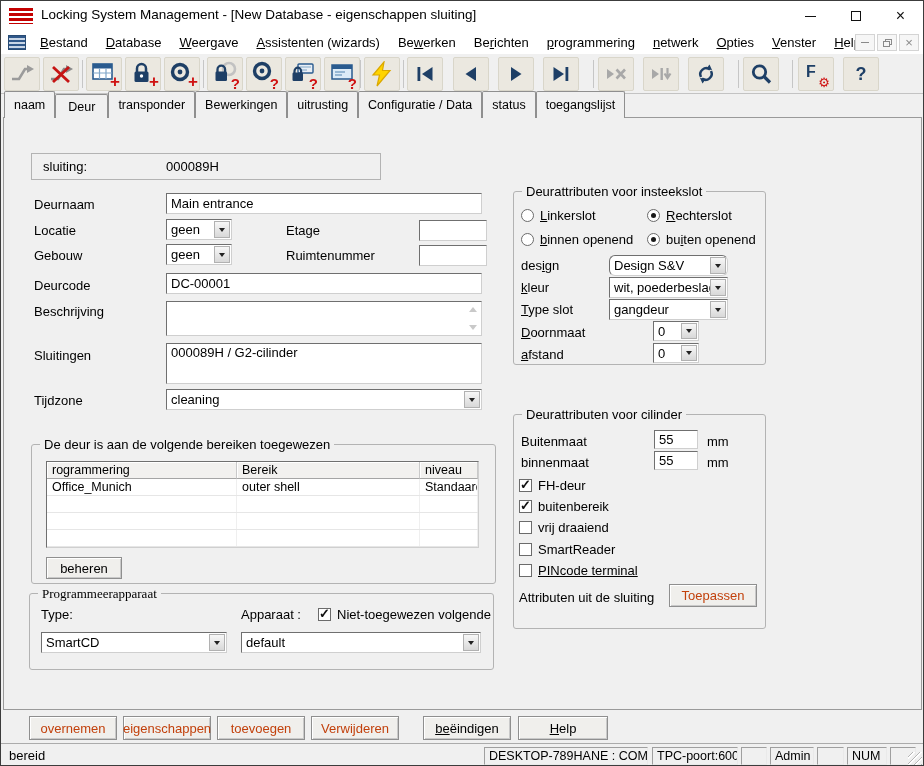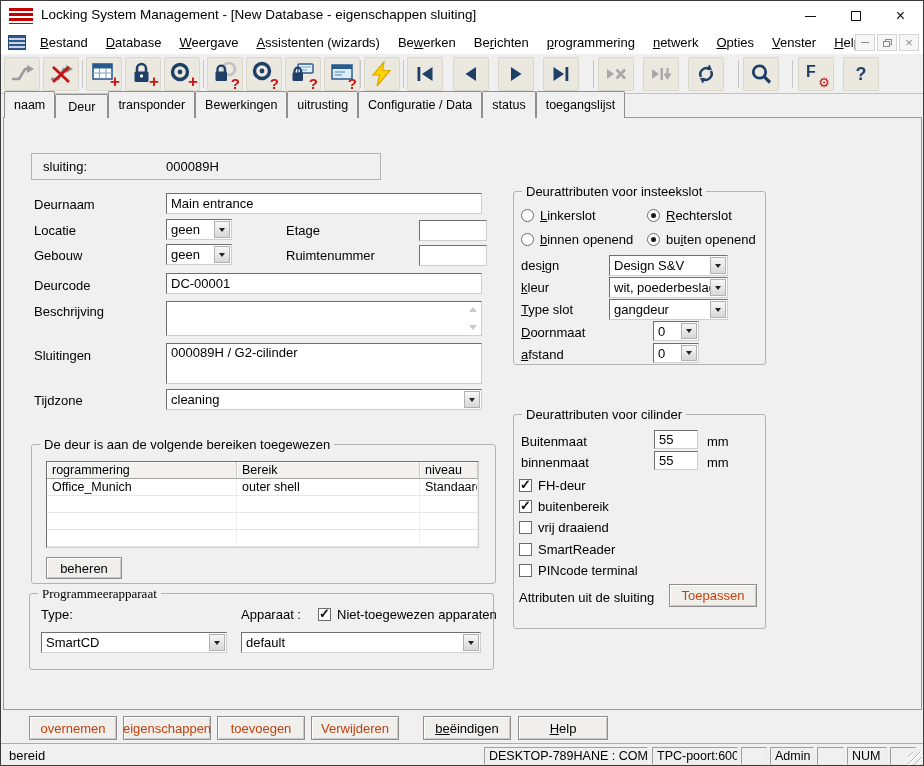--- a/index.html
+++ b/index.html
@@ -372,21 +372,21 @@
       <div class="radio-item" style="left: 520px; top: 231px;">
         <span class="radio"></span>
         <span><u>b</u>innen openend</span>
       </div>
       <div class="radio-item" style="left: 646px; top: 231px;">
         <span class="radio checked"></span>
         <span>bu<u>i</u>ten openend</span>
       </div>
     </div>
   <span class="lbl" style="left:520px; top:257px;">des<u>i</u>gn</span>
-  <div class="combo" style="left:608px; top:254px; width:119px; height:21px;">
+  <div class="combo" style="left:608px; top:254px; width:119px; height:21px;border-radius:6px;">
     <span>Design S&amp;V</span>
     <span class="combo-btn">
         <span class="combo-arrow"></span>
       </span>
   </div>
   <span class="lbl" style="left:520px; top:279px;"><u>k</u>leur</span>
   <div class="combo" style="left:608px; top:276px; width:119px; height:21px;">
     <span>wit, poederbeslag</span>
     <span class="combo-btn">
         <span class="combo-arrow"></span>
@@ -437,21 +437,21 @@
         <span>buitenbereik</span>
       </div>
       <div class="cb-item" style="left: 518px; top: 519px;">
         <span class="cb"></span>
         <span>vrij draaiend</span>
       </div>
       <div class="cb-item" style="left: 518px; top: 541px;">
         <span class="cb"></span>
         <span>SmartReader</span>
       </div>
-      <div class="cb-item" style="left: 518px; top: 562px;">
+      <div class="cb-item" style="left: 518px; top: 562px; text-decoration: underline;">
         <span class="cb"></span>
         <span>PINcode terminal</span>
       </div>
     </div>
   <span class="lbl" style="left:518px; top:589px;text-align:right;">Attributen uit de sluiting</span>
   <div class="btn disabled" style="left:668px; top:583px; width:88px; height:23px;">
       <span>Toepassen</span>
     </div>
 
   <div class="group" style="left:30px; top:443px; width:465px; height:140px;">
@@ -493,21 +493,21 @@
       <span>beheren</span>
     </div>
 
   <div class="group" style="left:28px; top:592px; width:465px; height:77px;font-family:Liberation Serif, serif;">
     <span class="legend">Programmeerapparaat</span>
   </div>
   <span class="lbl" style="left:40px; top:606px;">Type:</span>
   <span class="lbl" style="left:240px; top:606px;">Apparaat :</span>
   <div class="cb-item" style="left:317px; top:606px;">
     <span class="cb checked"></span>
-    <span>Niet-toegewezen apparaten</span>
+    <span>Niet-toegewezen volgende</span>
   </div>
   <div class="combo" style="left:40px; top:631px; width:186px; height:21px;">
     <span>SmartCD</span>
     <span class="combo-btn">
         <span class="combo-arrow"></span>
       </span>
   </div>
   <div class="combo" style="left:240px; top:631px; width:240px; height:21px;">
     <span>default</span>
     <span class="combo-btn">

